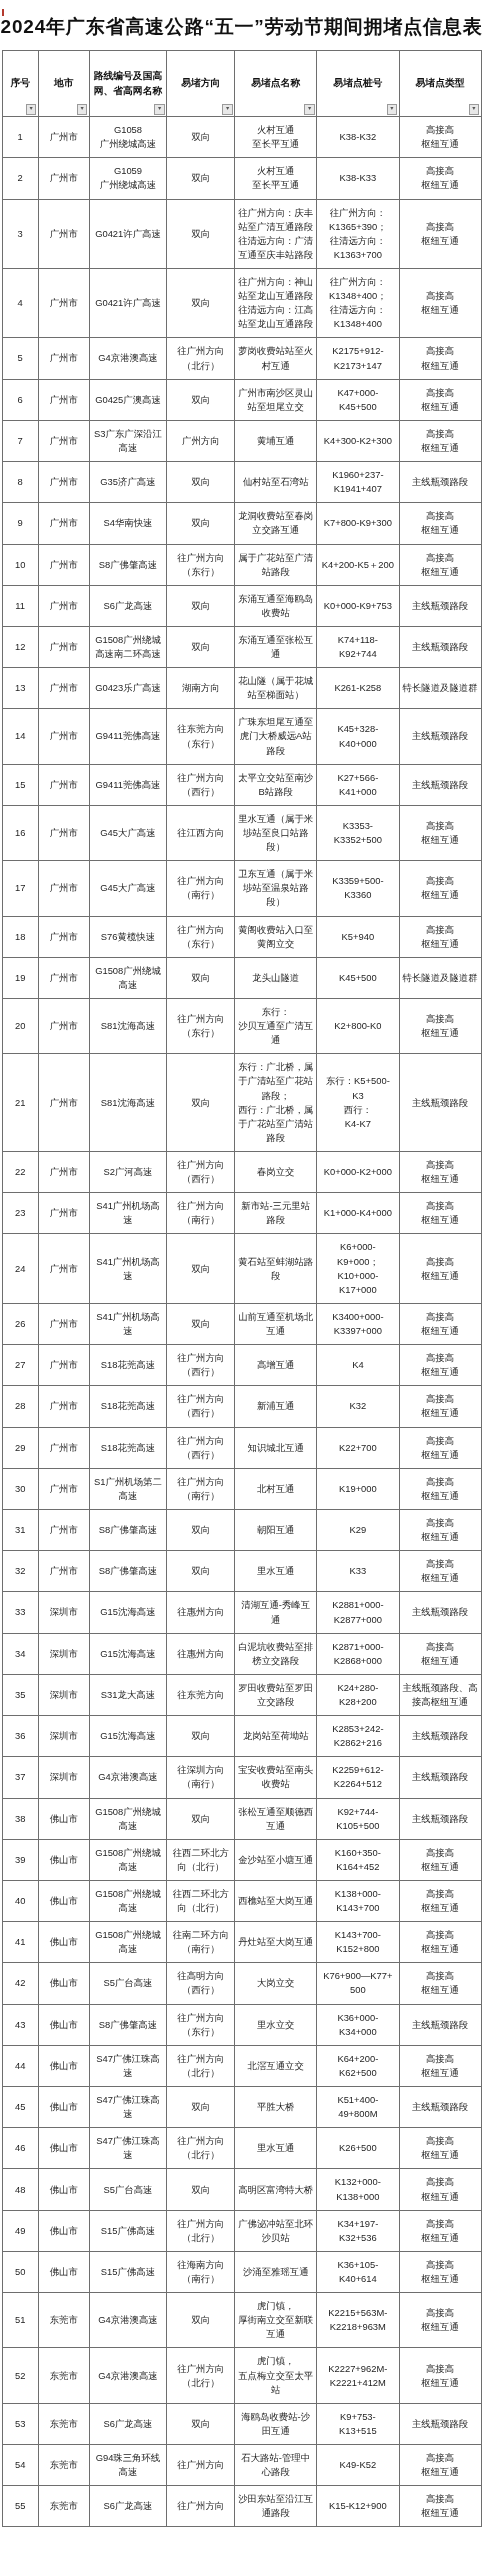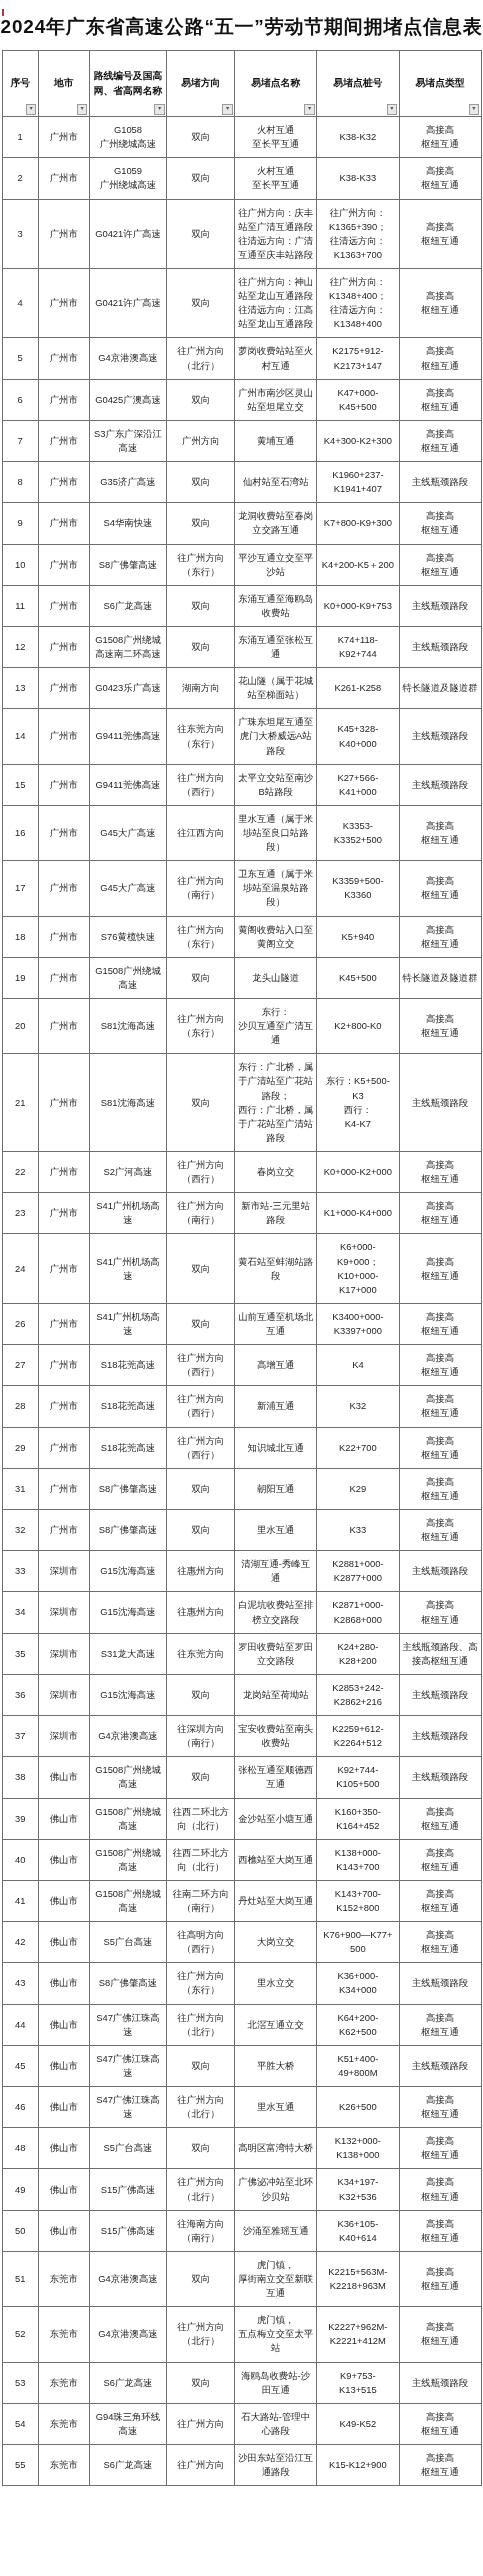--- a/index.html
+++ b/index.html
@@ -151,21 +151,21 @@
           <td>龙洞收费站至春岗立交路互通</td>
           <td>K7+800-K9+300</td>
           <td>高接高
 枢纽互通</td>
         </tr>
         <tr>
           <td>10</td>
           <td>广州市</td>
           <td>S8广佛肇高速</td>
           <td>往广州方向（东行）</td>
-          <td>平沙互通立交至平沙站</td>
+          <td>属于广花站至广清站路段</td>
           <td>K4+200-K5＋200</td>
           <td>高接高
 枢纽互通</td>
         </tr>
         <tr>
           <td>11</td>
           <td>广州市</td>
           <td>S6广龙高速</td>
           <td>双向</td>
           <td>东涌互通至海鸥岛收费站</td>
@@ -340,20 +340,30 @@
           <td>高接高
 枢纽互通</td>
         </tr>
         <tr>
           <td>29</td>
           <td>广州市</td>
           <td>S18花莞高速</td>
           <td>往广州方向（西行）</td>
           <td>知识城北互通</td>
           <td>K22+700</td>
+          <td>高接高
+枢纽互通</td>
+        </tr>
+        <tr>
+          <td>30</td>
+          <td>广州市</td>
+          <td>S1广州机场第二高速</td>
+          <td>往广州方向（南行）</td>
+          <td>北村互通</td>
+          <td>K19+000</td>
           <td>高接高
 枢纽互通</td>
         </tr>
         <tr>
           <td>31</td>
           <td>广州市</td>
           <td>S8广佛肇高速</td>
           <td>双向</td>
           <td>朝阳互通</td>
           <td>K29</td>

